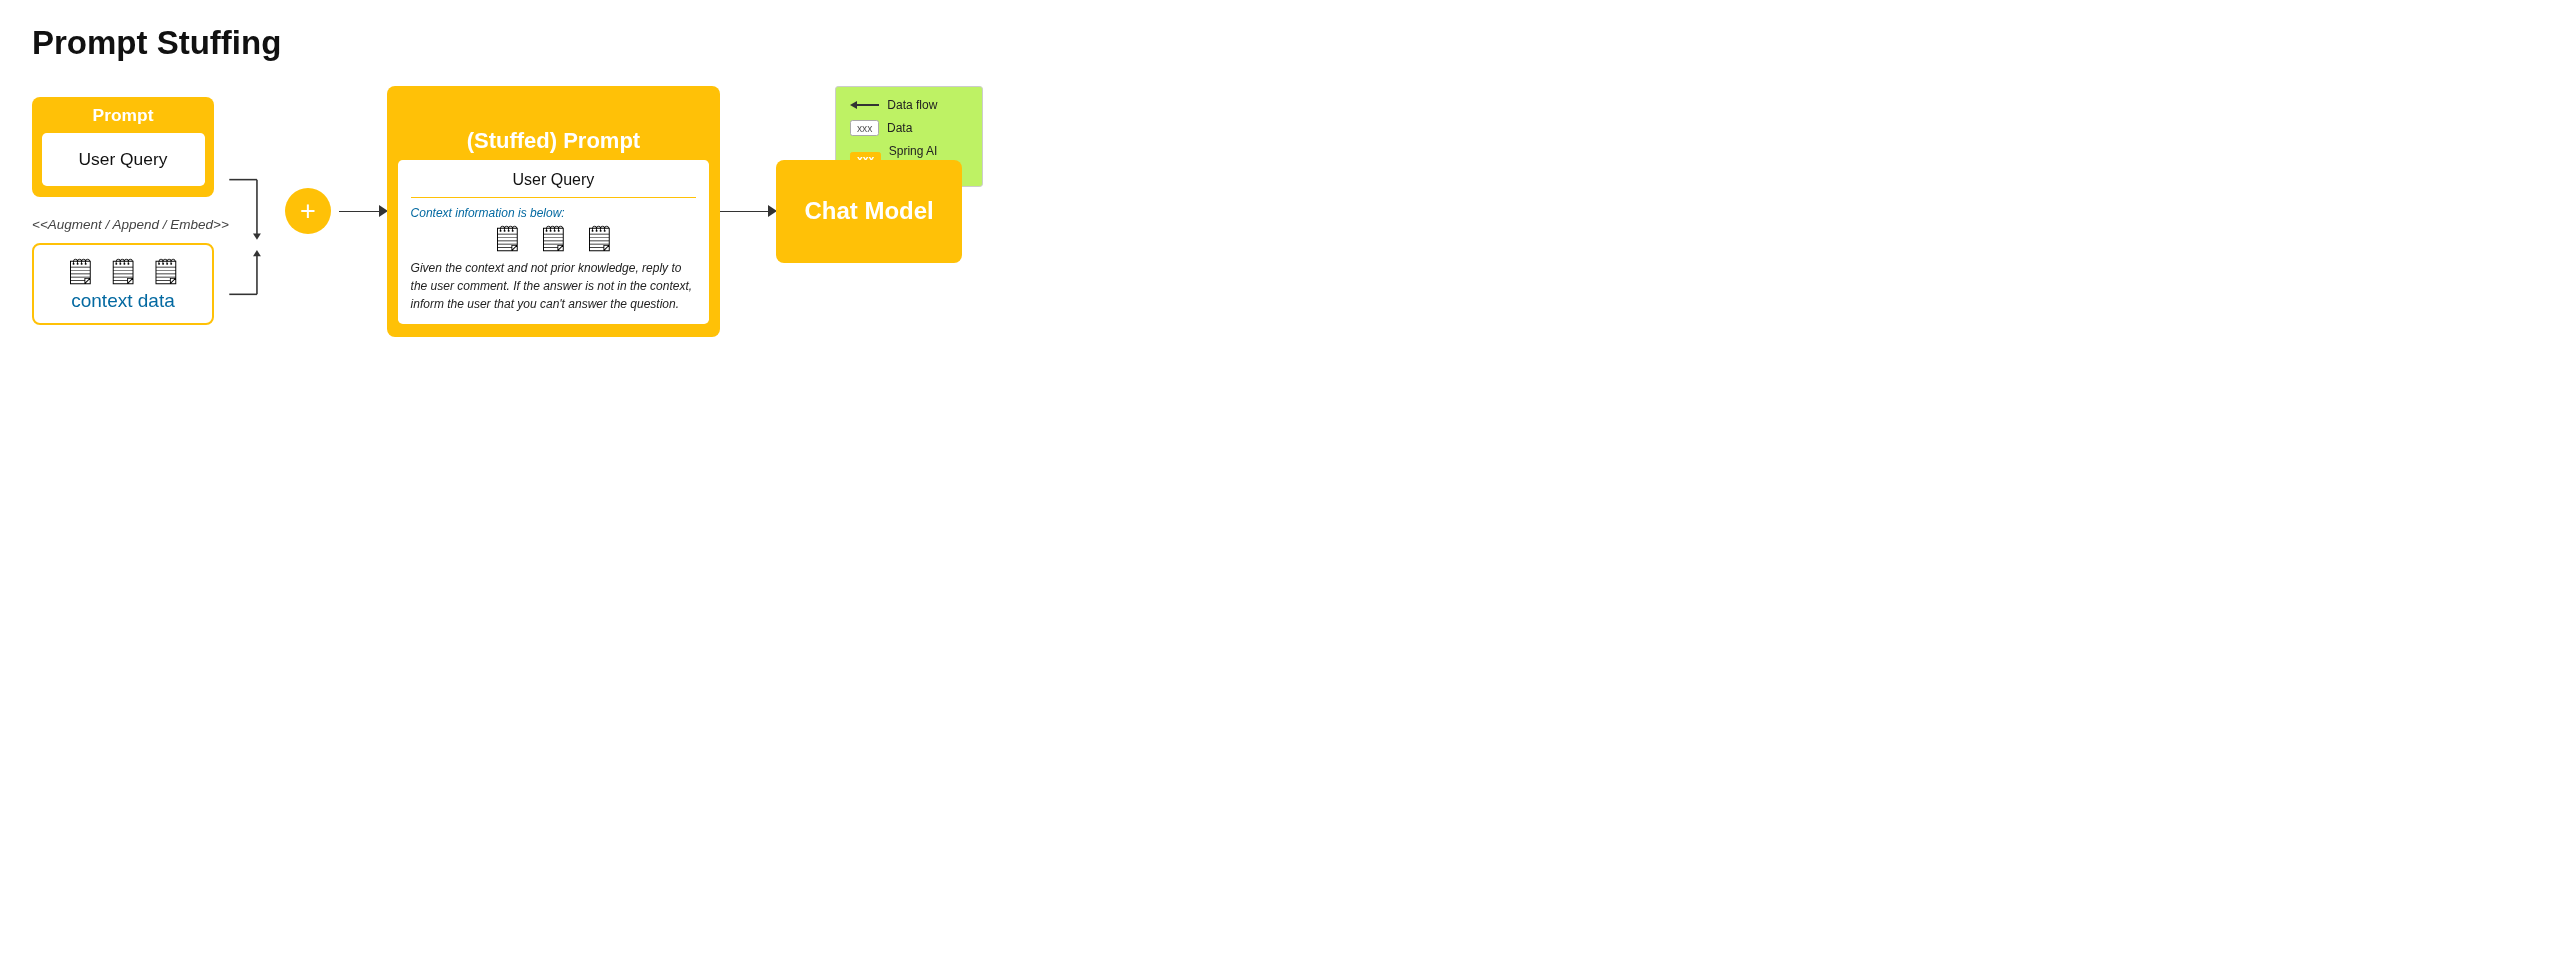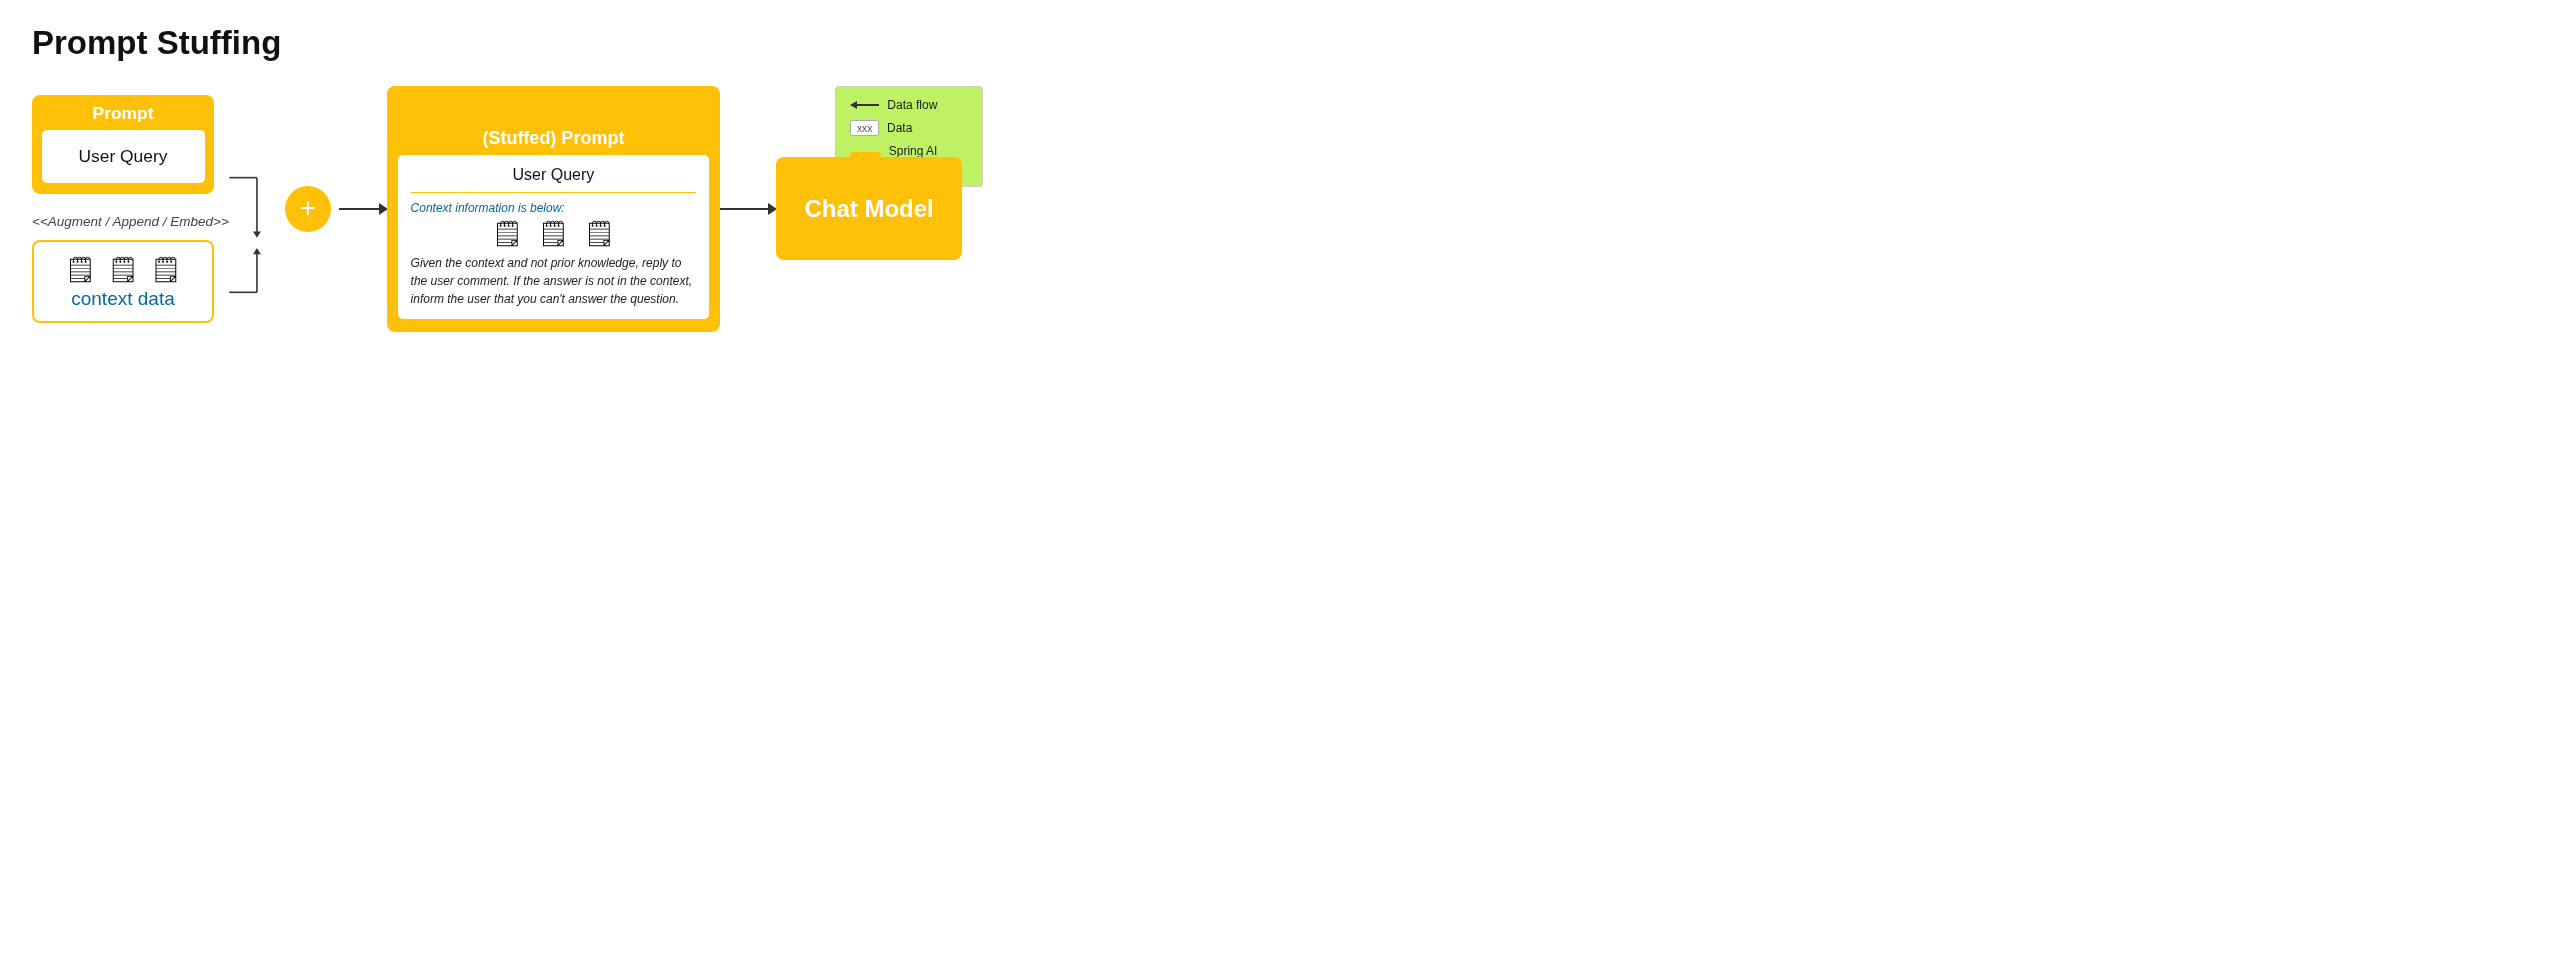--- a/index.html
+++ b/index.html
@@ -123,21 +123,21 @@
     
     .stuffed-prompt-box {
       background: #FFC107;
       border-radius: 8px;
       padding: 9.5px 11px 12.7px 11px;
       width: 333px;
       flex-shrink: 0;
     }
     .stuffed-title {
       text-align: center;
-      font-size: 18px;
+      font-size: 22px;
       font-weight: 600;
       color: #fff;
       margin-bottom: 6.3px;
       margin-top: 32px;
     }
     .stuffed-inner {
       background: #fff;
       border-radius: 4.8px;
       padding: 11px 12.7px;
     }

